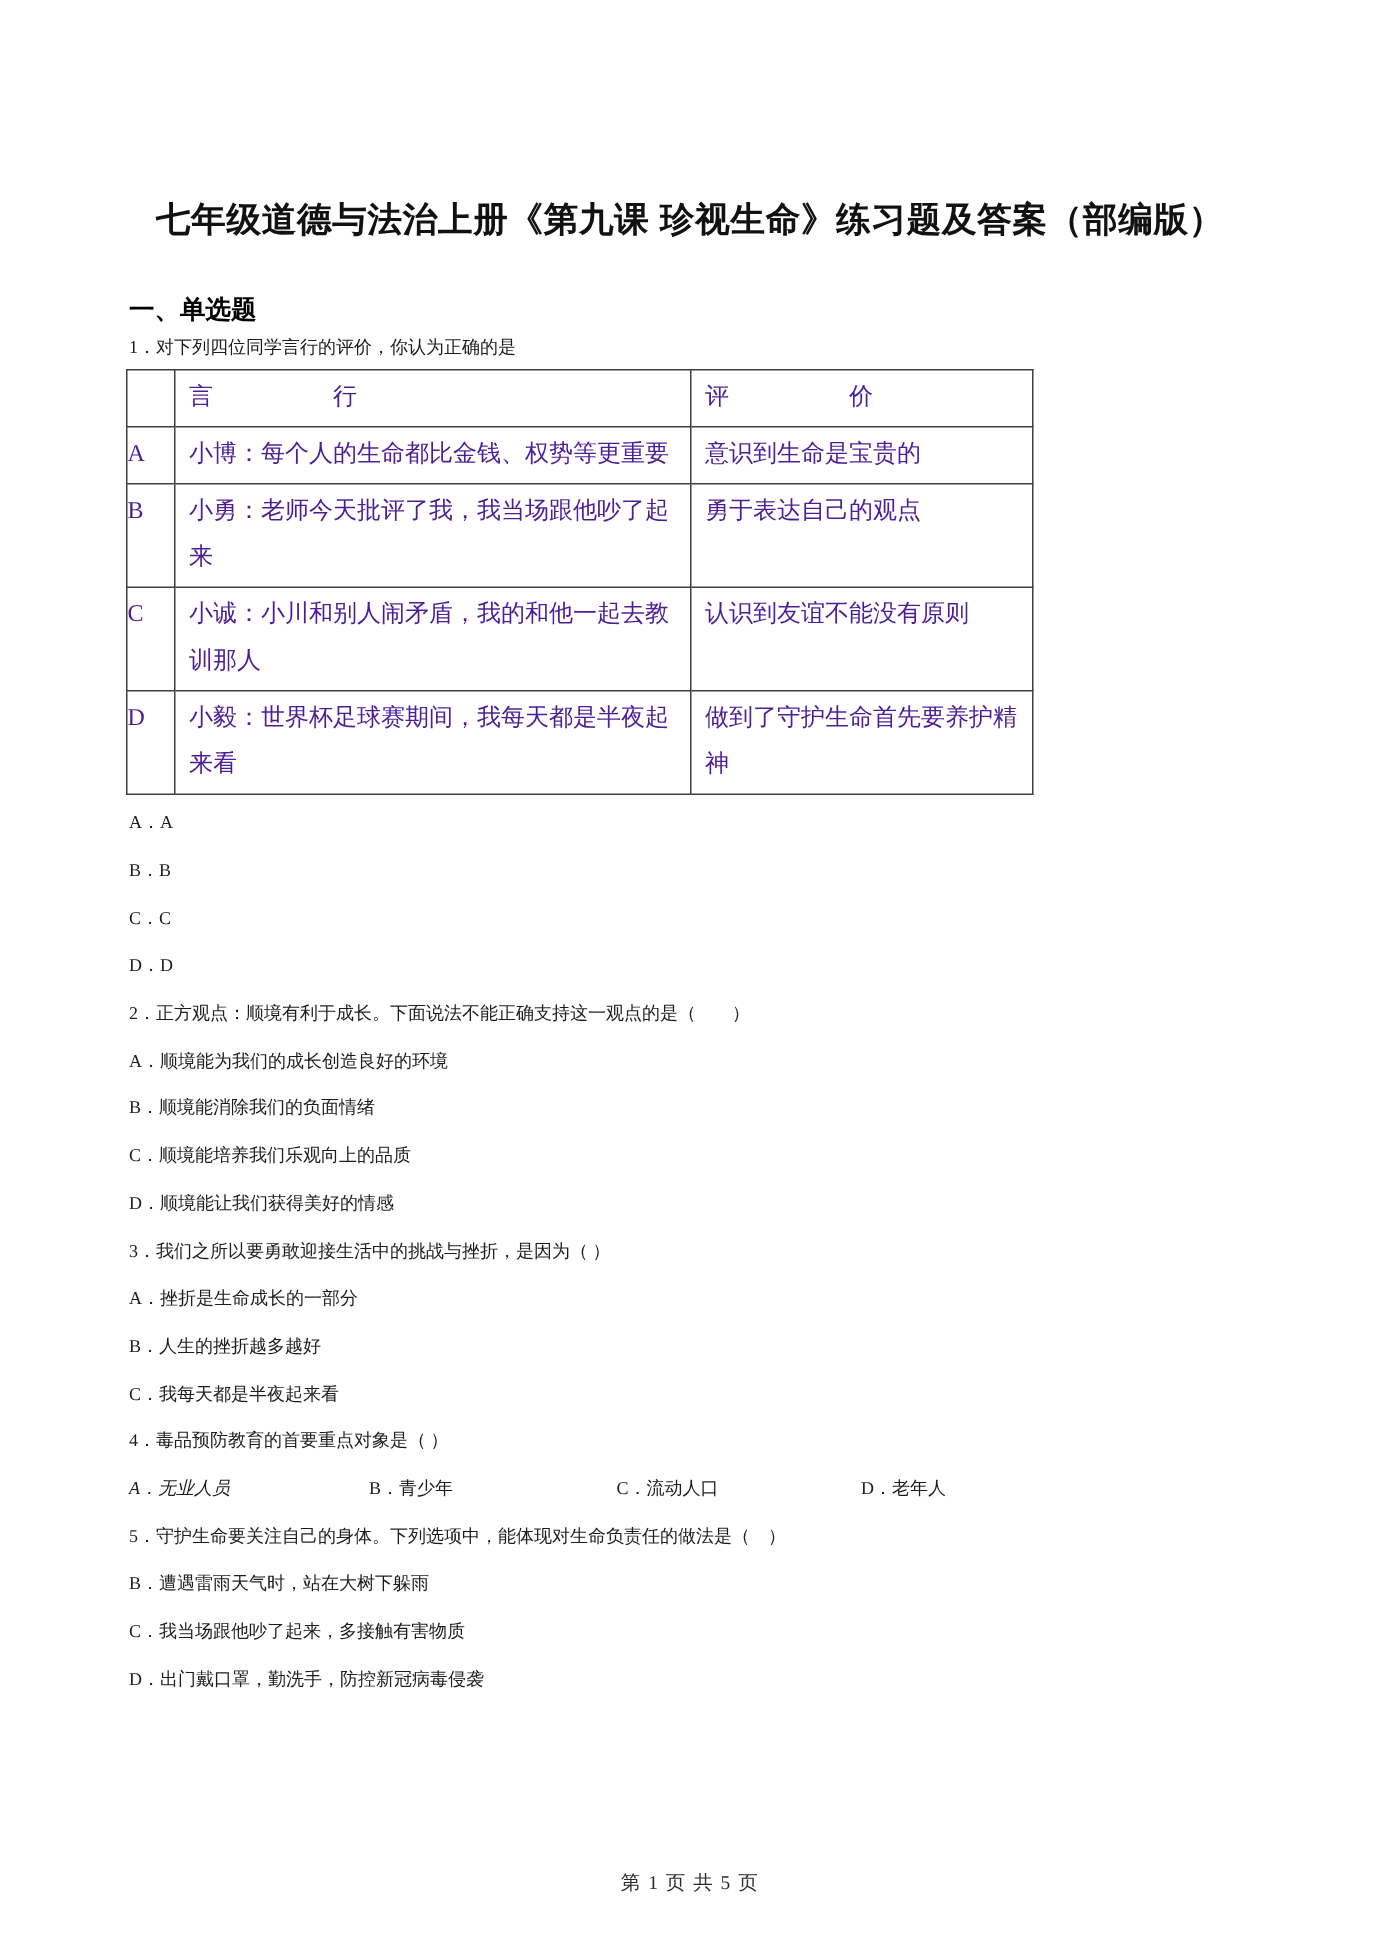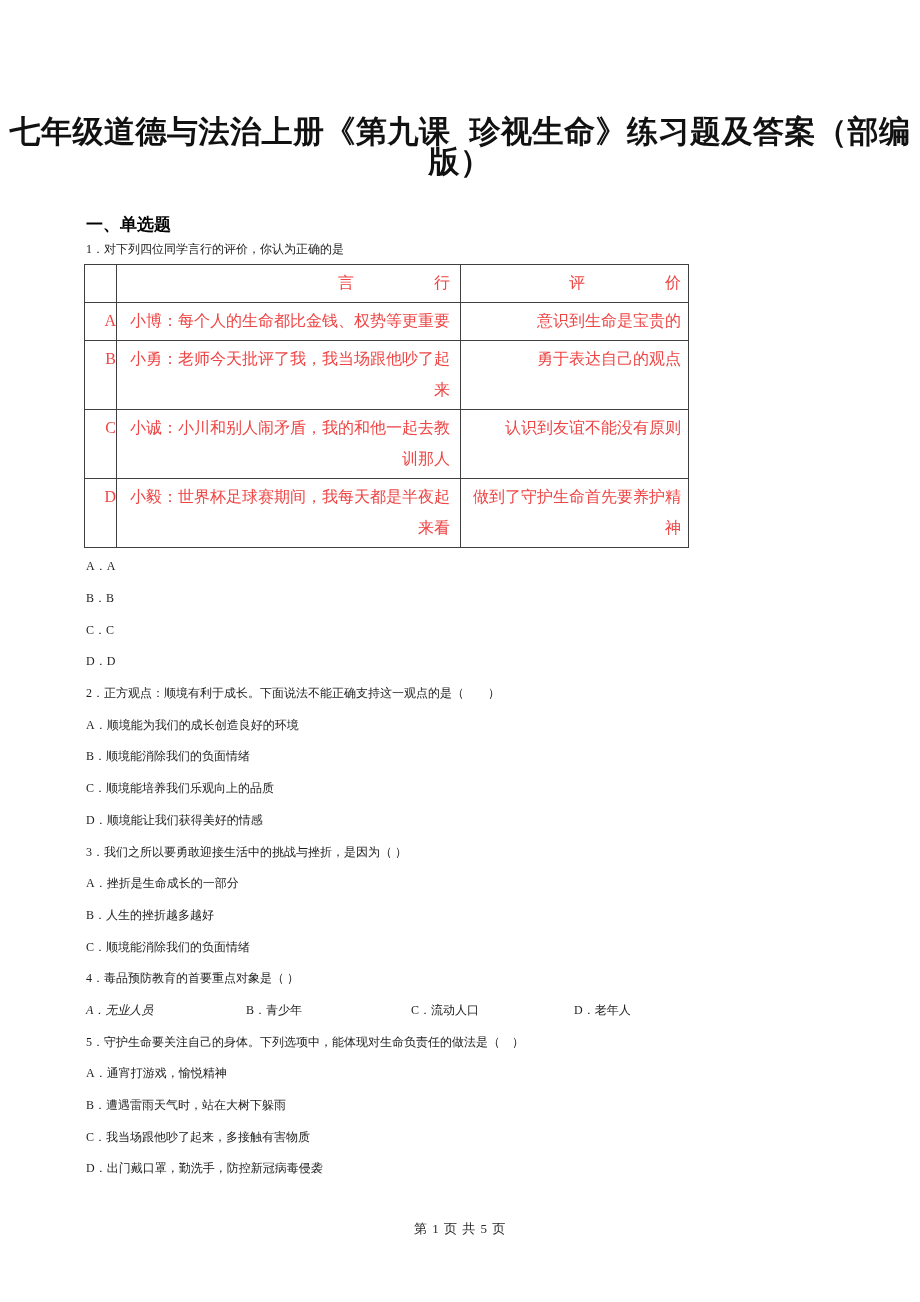--- a/index.html
+++ b/index.html
@@ -7,26 +7,26 @@
   .page {
     position: relative;
     width: 920px;
     height: 1302px;
     background: #ffffff;
     color: #1c1c1c;
     font-family: "Liberation Serif", serif;
     overflow: hidden;
   }
   .doc-title {
-    margin: 0;
+    margin: 12px;
     padding-top: 119px;
     text-align: center;
-    font-family: Liberation Mono, monospace;
+    font-family: Liberation Sans, sans-serif;
     font-weight: bold;
-    font-size: 31px;
+    font-size: 23px;
     line-height: 30px;
     color: #111111;
     letter-spacing: 0.5px;
   }
   .section-heading {
     margin: 36px 0 0 86px;
     height: 20px;
     font-family: "Liberation Sans", sans-serif;
     font-weight: bold;
     font-size: 17px;
@@ -48,22 +48,22 @@
     width: 604px;
   }
   table.q1-table td, table.q1-table th {
     border: 1.5px solid #3f3f3f;
     font-weight: normal;
     font-size: 16px;
     line-height: 31px;
     vertical-align: top;
     word-break: break-all;
     overflow-wrap: break-word;
-    text-align: right;
-    color: #ef4444;
+    text-align: left;
+    color: #4c1d95;
   }
   col.c-label { width: 32px; }
   col.c-speech { width: 344px; }
   col.c-eval { width: 228px; }
   tr.h-header { height: 34px; }
   tr.h-a { height: 36px; }
   tr.h-b { height: 62px; }
   tr.h-c { height: 66px; }
   tr.h-d { height: 62px; }
   td.cell-label { text-align: center; padding: 2px 0 0 0; }
@@ -77,21 +77,21 @@
     padding-left: 86px;
     font-size: 12px;
     color: #1c1c1c;
   }
   .q4o { display: inline-block; white-space: nowrap; }
   .q4o-a { width: 160px; font-style: italic; }
   .q4o-b { width: 165px; }
   .q4o-c { width: 163px; }
   .page-footer {
     position: absolute;
-    top: 1220px;
+    top: 1246px;
     left: 0;
     width: 100%;
     text-align: center;
     font-size: 13px;
     letter-spacing: 1px;
     color: #2a2a2a;
   }
 </style>
 </head>
 <body>
@@ -147,32 +147,31 @@
 
     <div class="line">2．正方观点：顺境有利于成长。下面说法不能正确支持这一观点的是（　　）</div>
     <div class="line">A．顺境能为我们的成长创造良好的环境</div>
     <div class="line">B．顺境能消除我们的负面情绪</div>
     <div class="line">C．顺境能培养我们乐观向上的品质</div>
     <div class="line">D．顺境能让我们获得美好的情感</div>
 
     <div class="line">3．我们之所以要勇敢迎接生活中的挑战与挫折，是因为（ ）</div>
     <div class="line">A．挫折是生命成长的一部分</div>
     <div class="line">B．人生的挫折越多越好</div>
-    <div class="line">C．顺境能消除我们的负面情绪</div>
+    <div class="line">C．我每天都是半夜起来看</div>
 
     <div class="line">4．毒品预防教育的首要重点对象是（ ）</div>
     <div class="line">
       <span class="q4o q4o-a">A．无业人员</span>
       <span class="q4o q4o-b">B．青少年</span>
       <span class="q4o q4o-c">C．流动人口</span>
       <span class="q4o">D．老年人</span>
     </div>
 
     <div class="line">5．守护生命要关注自己的身体。下列选项中，能体现对生命负责任的做法是（　）</div>
-    <div class="line">A．通宵打游戏，愉悦精神</div>
     <div class="line">B．遭遇雷雨天气时，站在大树下躲雨</div>
     <div class="line">C．我当场跟他吵了起来，多接触有害物质</div>
     <div class="line">D．出门戴口罩，勤洗手，防控新冠病毒侵袭</div>
   </div>
 
   <div class="page-footer">第 1 页 共 5 页</div>
 
 </div>
 
 </body></html>

